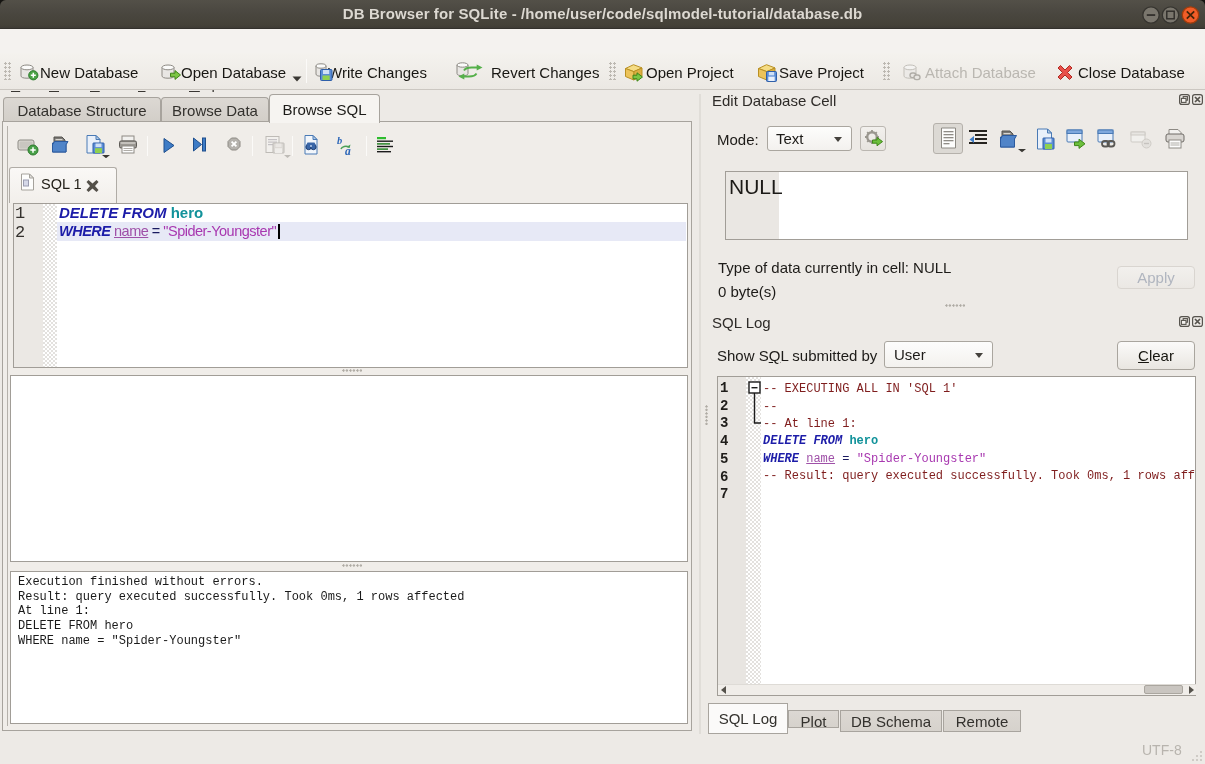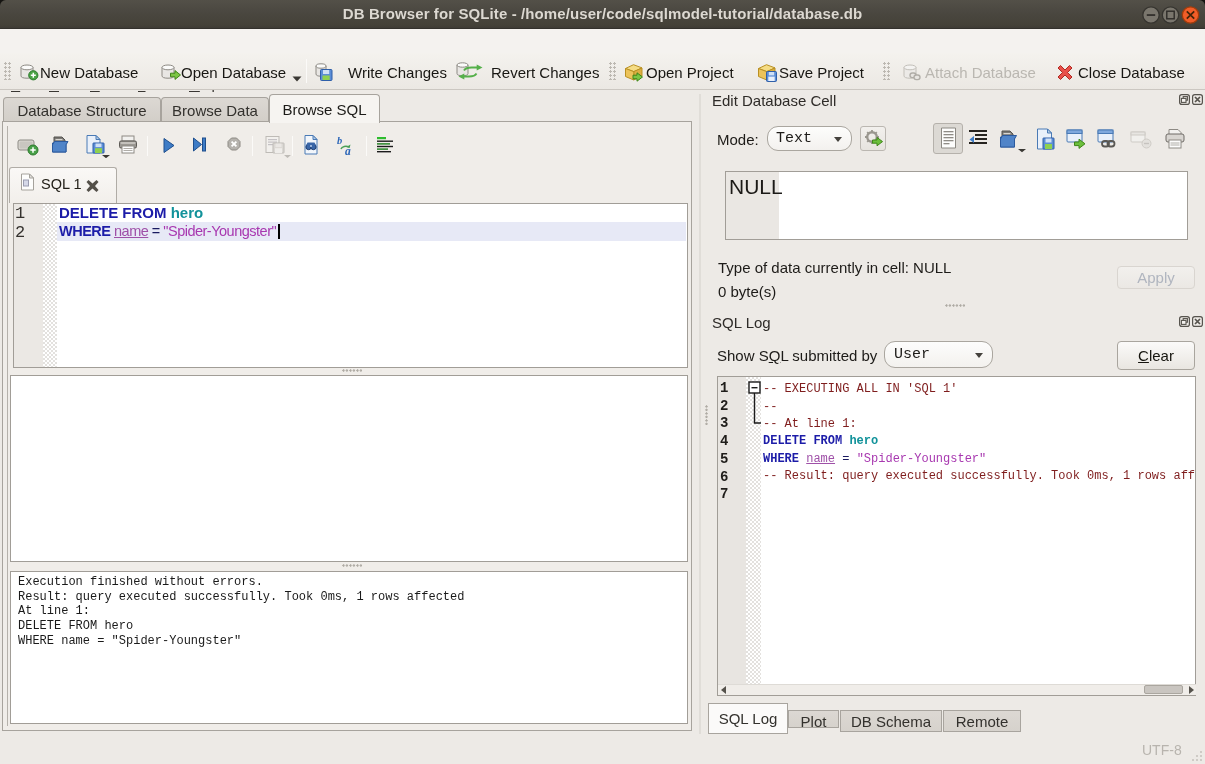--- a/index.html
+++ b/index.html
@@ -34,29 +34,29 @@
 .box { position:absolute; background:#fff; border:1px solid #a19d97; }
 
 #gutter1 { left:14px; top:204px; width:29px; height:163px; background:#ebe8e4; }
 .checker { position:absolute;
  background-image:
   linear-gradient(45deg,#e3e1de 25%,transparent 25%,transparent 75%,#e3e1de 75%),
   linear-gradient(45deg,#e3e1de 25%,transparent 25%,transparent 75%,#e3e1de 75%);
  background-size:4px 4px; background-position:0 0,2px 2px; background-color:#fff; }
 .lnum { position:absolute; font-family:"Liberation Mono",monospace; font-size:17px; color:#34312d; }
 .code { position:absolute; font-size:15px; white-space:pre; color:#1a1a1a; }
-.kw { font-weight:bold; color:#1c1ca8; }
+.kw { font-weight:bold; color:#1c1ca8;font-style:italic; }
 .tbl { font-weight:bold; color:#11929a; }
 .idf { color:#9f50a8;text-decoration:underline; }
 .str { color:#a838b0; }
 .cmt { color:#7f1d1d; }
 
 .dtitle { position:absolute; font-size:15px; color:#2e2b28; }
 .dlabel { position:absolute; font-size:15px; color:#1d1b18; }
-.combo { position:absolute; background:linear-gradient(#fdfdfc,#f3f1ee); border:1px solid #aaa69f; border-radius:11px; font-size:15px; color:#1d1b18;font-family:Liberation Mono, monospace; }
+.combo { position:absolute; background:linear-gradient(#fdfdfc,#f3f1ee); border:1px solid #aaa69f; border-radius:3px; font-size:15px; color:#1d1b18; }
 .combo .arr { position:absolute; right:9px; top:50%; margin-top:-2px; width:0; height:0; border-left:4.5px solid transparent; border-right:4.5px solid transparent; border-top:5px solid #45423d; }
 .btn { position:absolute; border-radius:4px; font-size:15px; text-align:center; }
 .btn-dis { background:linear-gradient(#f2f0ed,#ebe8e4); border:1px solid #d9d5d0; color:#b0b5bf; }
 .btn-en { background:linear-gradient(#fbfaf9,#e9e6e1); border:1px solid #a9a59e; color:#16150f; }
 .dots-h { position:absolute; width:20px; height:4px;
  background-image:radial-gradient(circle at 1.5px 1.5px,#aeaaa3 1px,transparent 1.3px);
  background-size:3.5px 4px; }
 .dots-v { position:absolute; width:4px; height:20px;
  background-image:radial-gradient(circle at 1.5px 1.5px,#aeaaa3 1px,transparent 1.3px);
  background-size:4px 3.5px; }
@@ -85,21 +85,21 @@
   <span class="mi" style="left:49px"><u>E</u>dit</span>
   <span class="mi" style="left:90px"><u>V</u>iew</span>
   <span class="mi" style="left:138px"><u>T</u>ools</span>
   <span class="mi" style="left:189px"><u>H</u>elp</span>
 </div>
 <div class="abs" id="toolbar">
   <div class="hdots" style="left:4px"></div>
   <span class="ti" style="left:40px">New Database</span>
   <span class="ti" style="left:181px">Open Database</span>
   <div class="tsep" style="left:306px"></div>
-  <span class="ti" style="left:348px">Write Changes</span>
+  <span class="ti" style="left:328px">Write Changes</span>
   <span class="ti" style="left:491px">Revert Changes</span>
   <div class="hdots" style="left:609px"></div>
   <span class="ti" style="left:646px">Open Project</span>
   <span class="ti" style="left:779px">Save Project</span>
   <div class="hdots" style="left:883px"></div>
   <span class="ti tdis" style="left:925px">Attach Database</span>
   <span class="ti" style="left:1078px">Close Database</span>
 </div>
 
 <svg class="abs" style="left:20px;top:64px" width="20" height="17" viewBox="0 0 20 17">

